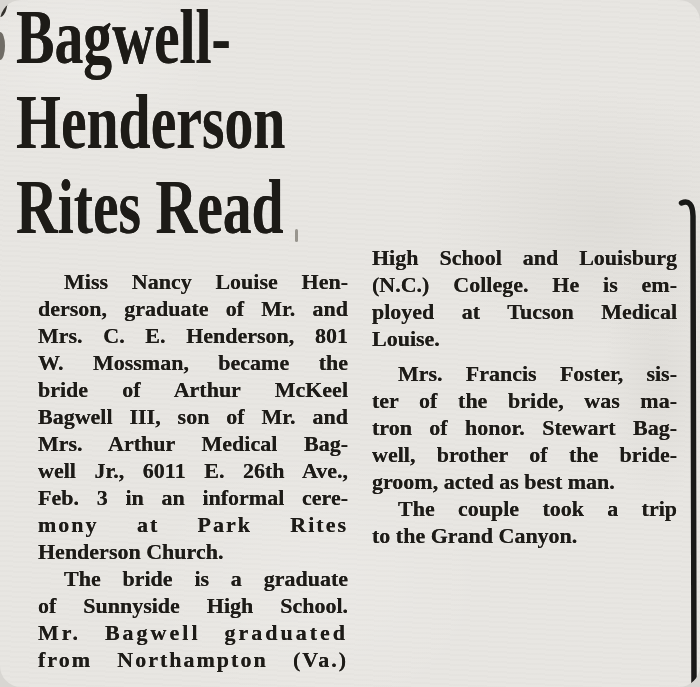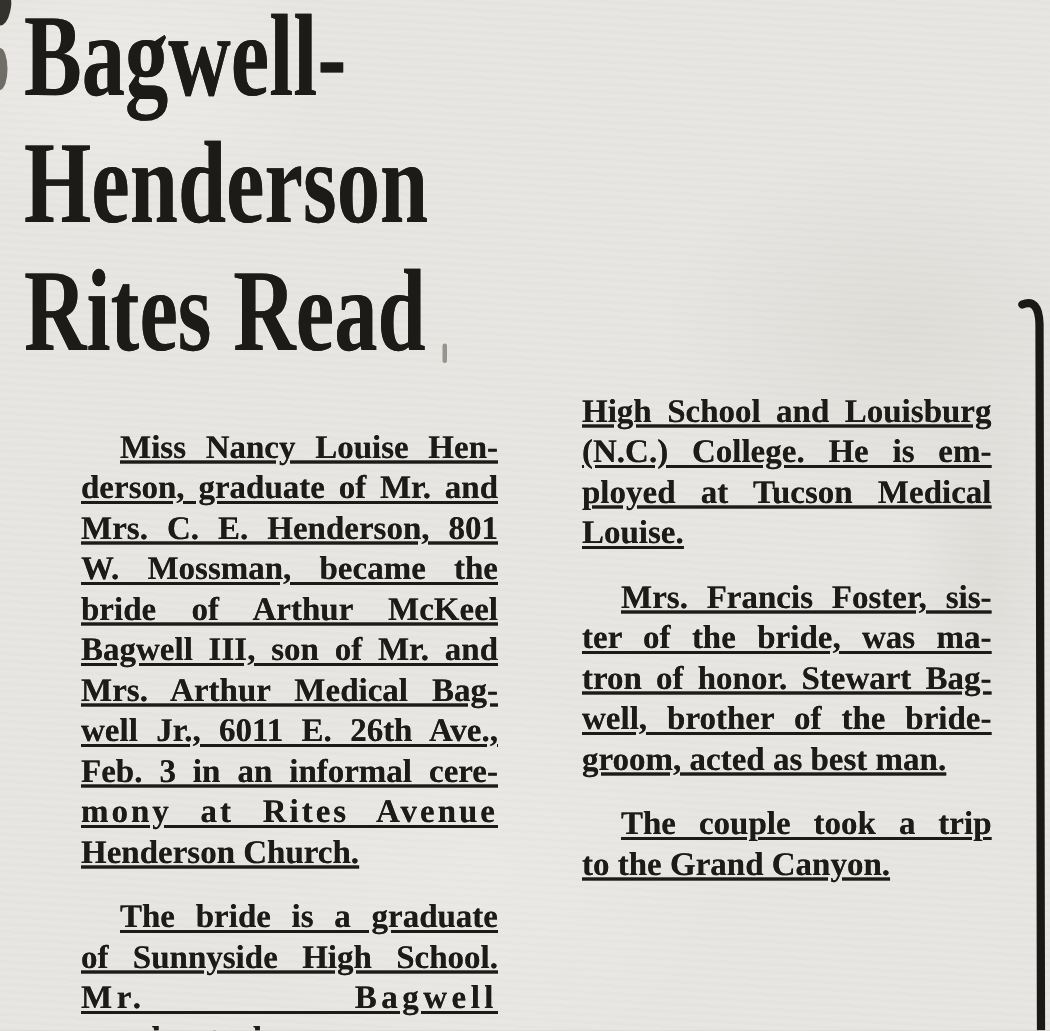--- a/index.html
+++ b/index.html
@@ -14,38 +14,39 @@
     overflow:hidden;
     color:var(--ink);
     font-family:"Liberation Serif","DejaVu Serif",serif;
     background:
       radial-gradient(ellipse 220px 160px at 12% 8%, rgba(255,255,255,.20), transparent 60%),
       radial-gradient(ellipse 260px 200px at 86% 32%, rgba(170,168,160,.14), transparent 65%),
       radial-gradient(ellipse 80px 180px at 94% 55%, rgba(160,158,150,.12), transparent 70%),
       radial-gradient(ellipse 300px 240px at 45% 85%, rgba(255,255,255,.12), transparent 60%),
       repeating-linear-gradient(3deg, rgba(0,0,0,.012) 0 2px, rgba(255,255,255,.013) 2px 5px),
       var(--paper);
+    border-radius: 21px;
   }
   .headline{
     position:absolute;left:16px;top:-6px;margin:0;
     width:480px;
     font-size:78px;line-height:85px;font-weight:bold;
     transform:scaleX(.74);transform-origin:0 0;
     white-space:nowrap;
     text-shadow:0 0 .5px rgba(25,23,20,.85);
   }
   .hline{display:block;}
   .col{
     position:absolute;
     font-size:22px;line-height:27px;font-weight:bold;
     text-shadow:0 0 .4px rgba(25,23,20,.8);
   }
   .col-left{left:38px;top:268px;width:310px;}
   .col-right{left:372px;top:244px;width:305px;}
-  .para{margin:16px;text-decoration:underline;}
+  .para{margin:0;}
   .para.gap-top{margin-top:8px;}
   .ln{display:block;text-align:justify;text-align-last:justify;}
   .ln.last{text-align-last:left;}
   .ln.indent{text-indent:26px;}
   .ln.ls2{letter-spacing:2px;}
   .ln.ls3{letter-spacing:3px;}
   .rule-svg{position:absolute;left:0;top:0;pointer-events:none;}
   .rule-svg path{stroke:var(--rule);}
   .artifact{position:absolute;}
   .a1{left:-4px;top:-5px;width:11px;height:22px;background:#34322d;border-radius:45%;transform:rotate(12deg);}
@@ -67,21 +68,21 @@
     <p class="para">
       <span class="ln indent">Miss Nancy Louise Hen-</span>
       <span class="ln">derson, graduate of Mr. and</span>
       <span class="ln">Mrs. C. E. Henderson, 801</span>
       <span class="ln">W. Mossman, became the</span>
       <span class="ln">bride of Arthur McKeel</span>
       <span class="ln">Bagwell III, son of Mr. and</span>
       <span class="ln">Mrs. Arthur Medical Bag-</span>
       <span class="ln">well Jr., 6011 E. 26th Ave.,</span>
       <span class="ln">Feb. 3 in an informal cere-</span>
-      <span class="ln ls2">mony at Rites Avenue</span>
+      <span class="ln ls2">mony at Park Rites</span>
       <span class="ln last">Henderson Church.</span>
     </p>
     <p class="para">
       <span class="ln indent">The bride is a graduate</span>
       <span class="ln">of Sunnyside High School.</span>
       <span class="ln ls3">Mr. Bagwell graduated</span>
       <span class="ln ls2">from Northampton (Va.)</span>
     </p>
   </div>
 

